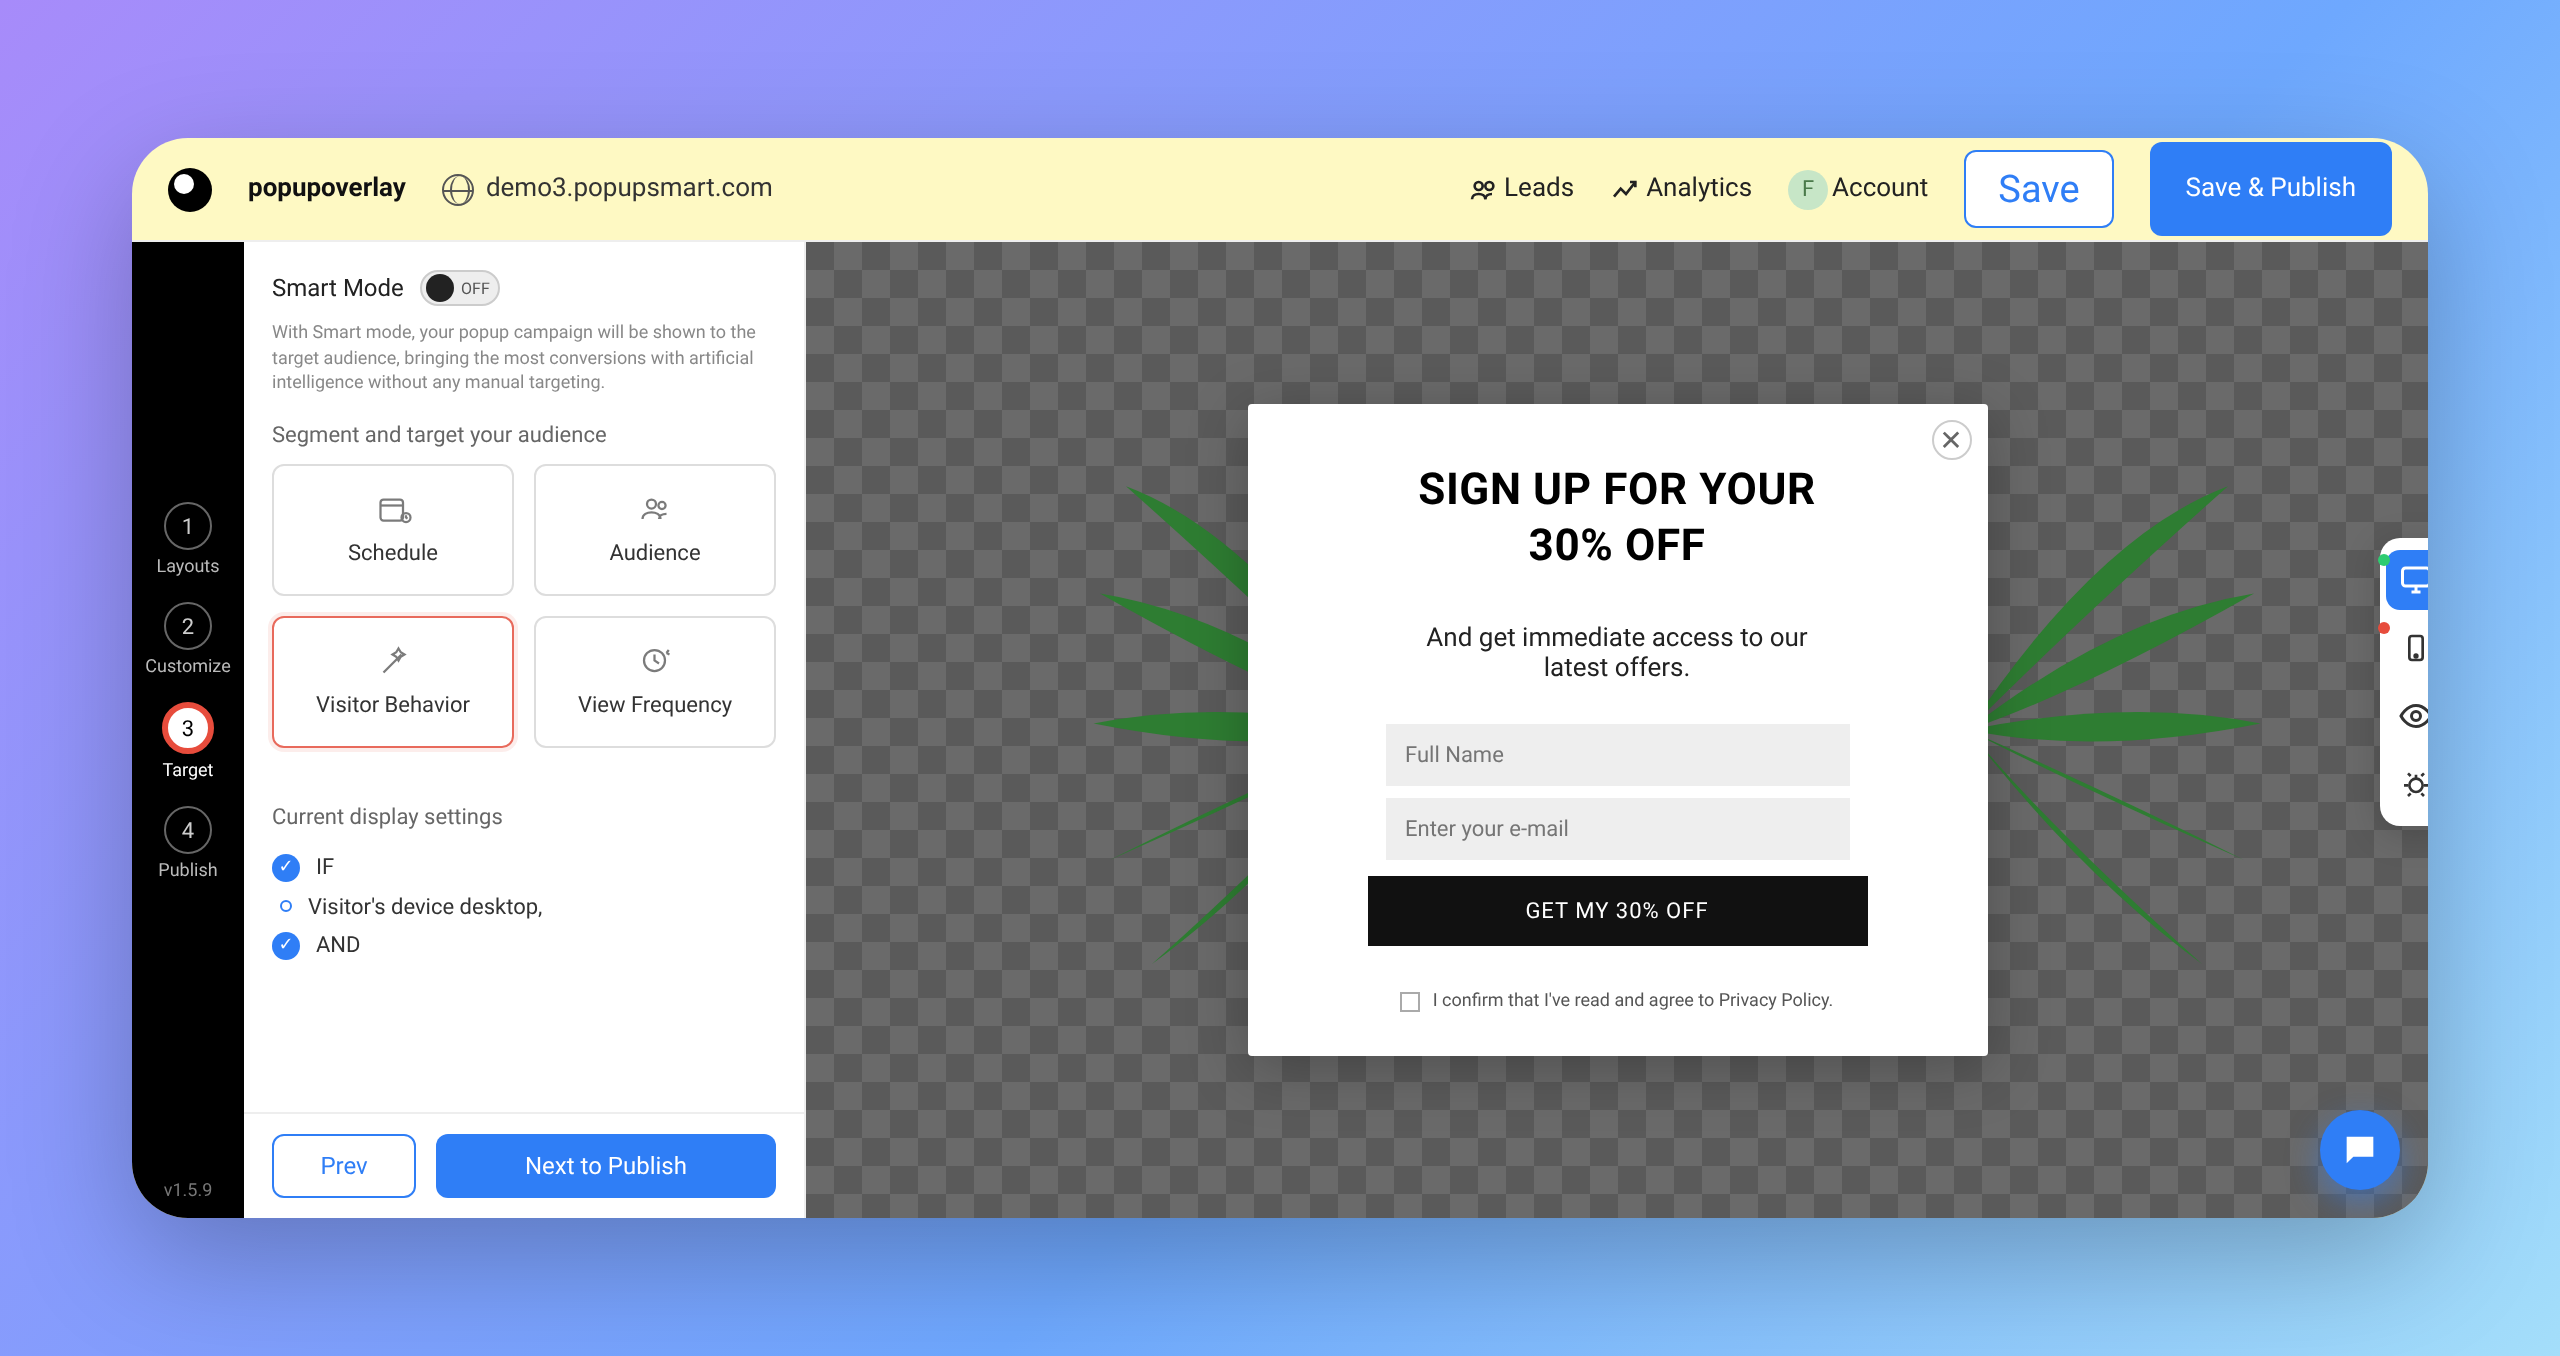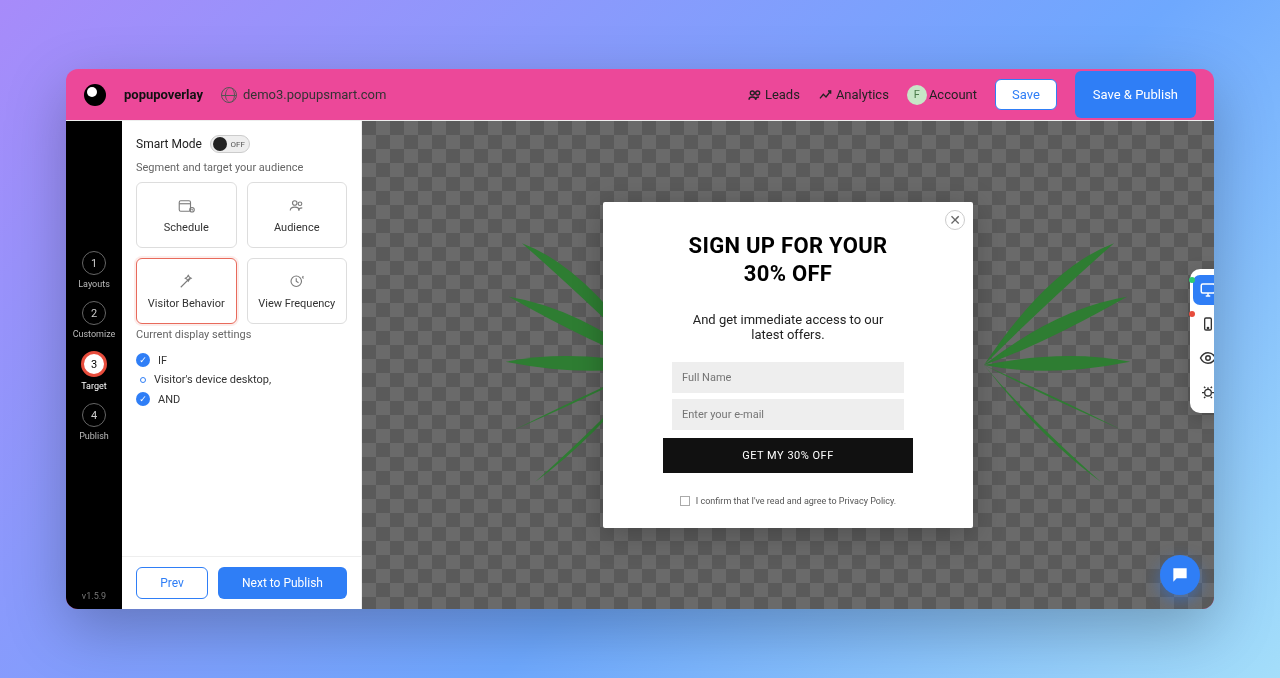--- a/index.html
+++ b/index.html
@@ -2,21 +2,21 @@
 <html><head>
 <meta charset="utf-8">
 <style>
   * { box-sizing: border-box; margin: 0; padding: 0; font-family: -apple-system, BlinkMacSystemFont, "Segoe UI", Roboto, "Helvetica Neue", Arial, sans-serif; }
   body {
     width: 1280px; height: 678px; overflow: hidden;
     background: linear-gradient(135deg, #a78bfa 0%, #6ea8fe 60%, #a4defa 100%);
     display: flex; align-items: center; justify-content: center;
   }
   .app-window {
-    width: 1148px; height: 540px; background: #ec4899; border-radius: 12px; overflow: hidden;
+    width: 1148px; height: 540px; background: #fef9c3; border-radius: 28px; overflow: hidden;
     box-shadow: 0 20px 60px rgba(0,0,0,0.25);
     display: flex; flex-direction: column;
   }
   
   .topbar {
     height: 52px; display: flex; align-items: center; padding: 0 18px; gap: 18px;
     border-bottom: 1px solid #eee;
   }
   .brand-logo {
     width: 22px; height: 22px; border-radius: 50%; background: #000; position: relative;
@@ -26,33 +26,33 @@
   }
   .brand-name { font-weight: 700; font-size: 13px; color:#111; }
   .domain { display:flex; align-items:center; gap:6px; color:#333; font-size:13px; }
   .globe { width:16px; height:16px; border:1.5px solid #555; border-radius:50%; position:relative; }
   .globe::before{content:"";position:absolute;left:0;right:0;top:50%;height:1px;background:#555}
   .globe::after{content:"";position:absolute;top:0;bottom:0;left:50%;width:8px;margin-left:-4px;border:1px solid #555;border-radius:50%;border-top:none;border-bottom:none}
   .top-spacer{flex:1}
   .top-link{display:flex;align-items:center;gap:2px;color:#222;font-size:13px;cursor:pointer}
   .top-link .ico{width:16px;height:16px;display:inline-block;position:relative}
   .avatar-badge{width:20px;height:20px;border-radius:50%;background:#c7e6c7;color:#4a7a4a;font-size:11px;display:flex;align-items:center;justify-content:center}
-  .btn-outline{color:#2f7ef6;border:1px solid #2f7ef6;padding:7px 16px;border-radius:6px;font-size:13px;background:#fff;cursor:pointer}
+  .btn-outline{color:#2f7ef6;border:1px solid #2f7ef6;padding:7px 16px;border-radius:6px;font-size:19px;background:#fff;cursor:pointer}
   .btn-primary{color:#fff;background:#2f7ef6;border:none;padding:16px 18px;border-radius:6px;font-size:13px;cursor:pointer}
   
   .body{flex:1;display:flex;min-height:0}
   
   .rail{width:56px;background:#000;color:#bbb;display:flex;flex-direction:column;align-items:center;padding-top:130px;gap:12px}
   .rail-step{display:flex;flex-direction:column;align-items:center;gap:4px;font-size:9px}
   .rail-circle{width:24px;height:24px;border:1px solid #666;border-radius:50%;display:flex;align-items:center;justify-content:center;font-size:11px;color:#ccc}
   .rail-step.active .rail-circle{background:#fff;color:#000;border:3px solid #e74c3c;width:26px;height:26px}
   .rail-step.active{color:#fff}
   .rail-version{margin-top:auto;margin-bottom:8px;font-size:9px;color:#777}
   
-  .panel{width:240px;background:#fff;border-right:1px solid #eee;position:relative;overflow-y:auto;padding:14px 14px 70px}
+  .panel{width:281px;background:#fff;border-right:1px solid #eee;position:relative;overflow-y:auto;padding:14px 14px 70px}
   .panel::-webkit-scrollbar{width:6px}
   .smartrow{display:flex;align-items:center;gap:8px;margin-bottom:8px}
   .smart-label{font-size:12px;color:#222}
   .toggle{width:40px;height:18px;border-radius:10px;background:#eee;border:1px solid #ccc;position:relative;font-size:8px;color:#555;display:flex;align-items:center;justify-content:flex-end;padding-right:4px}
   .toggle::before{content:"";width:14px;height:14px;border-radius:50%;background:#222;position:absolute;left:2px;top:1px}
   .help{font-size:9px;color:#888;line-height:1.4;margin-bottom:12px}
   .section-label{font-size:11px;color:#666;margin:6px 0 8px}
   .tilegrid{display:grid;grid-template-columns:1fr 1fr;gap:10px}
   .tile{border:1px solid #ddd;border-radius:6px;height:66px;display:flex;flex-direction:column;align-items:center;justify-content:center;gap:6px;font-size:11px;color:#333;cursor:pointer;background:#fff}
   .tile.selected{border:1.5px solid #e86a5c;box-shadow:0 0 0 2px rgba(232,106,92,.12)}
@@ -157,20 +157,21 @@
         <div>Publish</div>
       </div>
       <div class="rail-version">v1.5.9</div>
     </div>
 
     <div class="panel">
       <div class="smartrow">
         <span class="smart-label">Smart Mode</span>
         <span class="toggle">OFF</span>
       </div>
+      <div class="help">With Smart mode, your popup campaign will be shown to the target audience, bringing the most conversions with artificial intelligence without any manual targeting.</div>
       <div class="section-label">Segment and target your audience</div>
 
       <div class="tilegrid">
         <div class="tile">
           <span class="ti"><svg viewBox="0 0 24 24" width="20" height="18" fill="none" stroke="#444" stroke-width="1.5">
                 <rect x="3" y="5" width="15" height="14" rx="2"></rect>
                 <path d="M3 9h15"></path>
                 <circle cx="20" cy="17" r="3"></circle>
                 <path d="M20 15.5v1.5l1 .7"></path>
               </svg></span>
@@ -195,21 +196,21 @@
         <div class="tile">
           <span class="ti"><svg viewBox="0 0 24 24" width="20" height="18" fill="none" stroke="#444" stroke-width="1.5">
                 <circle cx="11" cy="11" r="7"></circle>
                 <path d="M11 7v4l3 2"></path>
                 <path d="M19 6l1.5-2M19 6l2 1"></path>
               </svg></span>
           <span>View Frequency</span>
         </div>
       </div>
 
-      <div class="section-label" style="margin-top:4px">Current display settings</div>
+      <div class="section-label" style="margin-top:28px">Current display settings</div>
       <div class="settings-list">
         <div class="li">
             <span class="dot">✓</span>
             <span>IF</span>
           </div>
         <div class="li">
             <span class="dotline"></span>
             <span>Visitor's device desktop,</span>
           </div>
         <div class="li">

